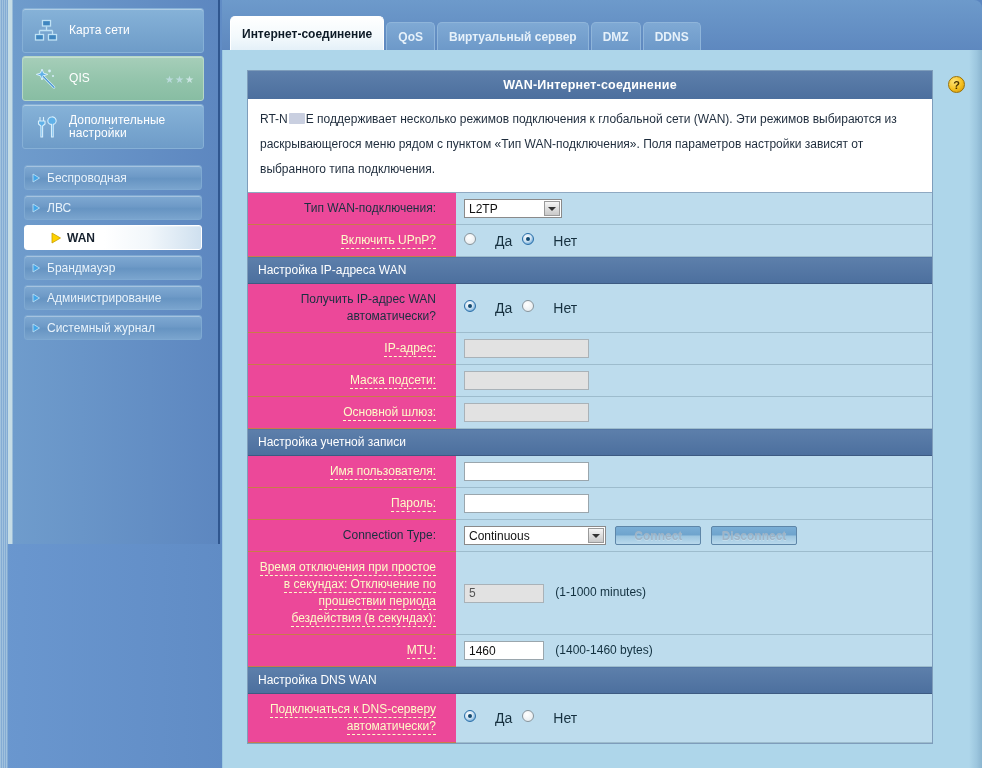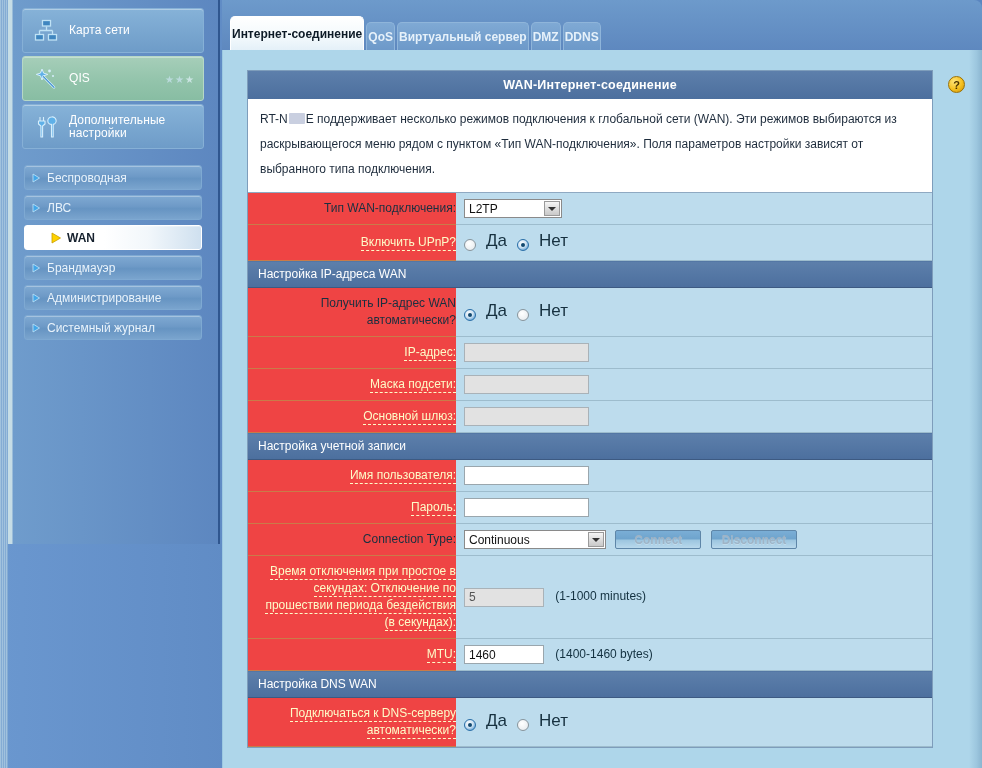--- a/index.html
+++ b/index.html
@@ -150,21 +150,21 @@
   .tabs {
     position: absolute;
     left: 8px;
     bottom: 0;
     display: flex;
     align-items: flex-end;
     gap: 2px;
   }
   .tab {
     height: 28px;
-    padding: 0 1px;
+    padding: 0 11px;
     display: flex;
     align-items: center;
     font-size: 12px;
     font-weight: bold;
     color: #e6f1fa;
     background: linear-gradient(to bottom, #7fa9d4 0%, #6d99c9 100%);
     border-top-left-radius: 5px;
     border-top-right-radius: 5px;
     border: 1px solid #8fb5da;
     border-bottom: none;
@@ -244,26 +244,26 @@
   .ftable tr.section-row > td {
     background: linear-gradient(to bottom, #5d7fab 0%, #4c6f9e 100%);
     color: #ffffff;
     font-size: 12px;
     padding: 6px 8px 6px 10px;
     border-top: 1px solid #b06a3a;
     border-bottom: 1px solid #3d5a82;
   }
   .ftable td.lbl {
     width: 208px;
-    background: #ef4444;
+    background: #ec4899;
     color: #fdfbc8;
     font-size: 12px;
     text-align: right;
     vertical-align: middle;
-    padding: 7px 0 7px 6px;
+    padding: 7px 20px 7px 6px;
     border-bottom: 1px solid #c97b49;
     box-sizing: border-box;
     line-height: 17px;
   }
   .ftable td.lbl.plain {
     color: #183040;
   }
   .ftable td.val {
     background: #bddced;
     padding: 6px 8px;
@@ -347,21 +347,21 @@
     background: linear-gradient(to bottom, #7aaed6 0%, #6fa4cd 45%, #9dc6e0 55%, #b9d9ec 100%);
     border: 1px solid #5e86a8;
     border-radius: 2px;
     vertical-align: middle;
     text-shadow: 0 1px 0 rgba(255,255,255,.25);
     margin-left: 6px;
     box-sizing: border-box;
   }
 
   .radio-group { display: inline-flex; align-items: center; gap: 10px; }
-  .radio-item { display: inline-flex; align-items: flex-end; gap: 10px; color: #16303f; font-size: 17px; }
+  .radio-item { display: inline-flex; align-items: flex-start; gap: 19px; color: #16303f; font-size: 14px; }
   .rdo {
     width: 12px; height: 12px;
     border-radius: 50%;
     border: 1px solid #86949c;
     background: radial-gradient(circle at 40% 35%, #ffffff 0%, #eef1f3 60%, #dfe4e7 100%);
     display: inline-block;
     position: relative;
     box-sizing: border-box;
   }
   .rdo.on {

